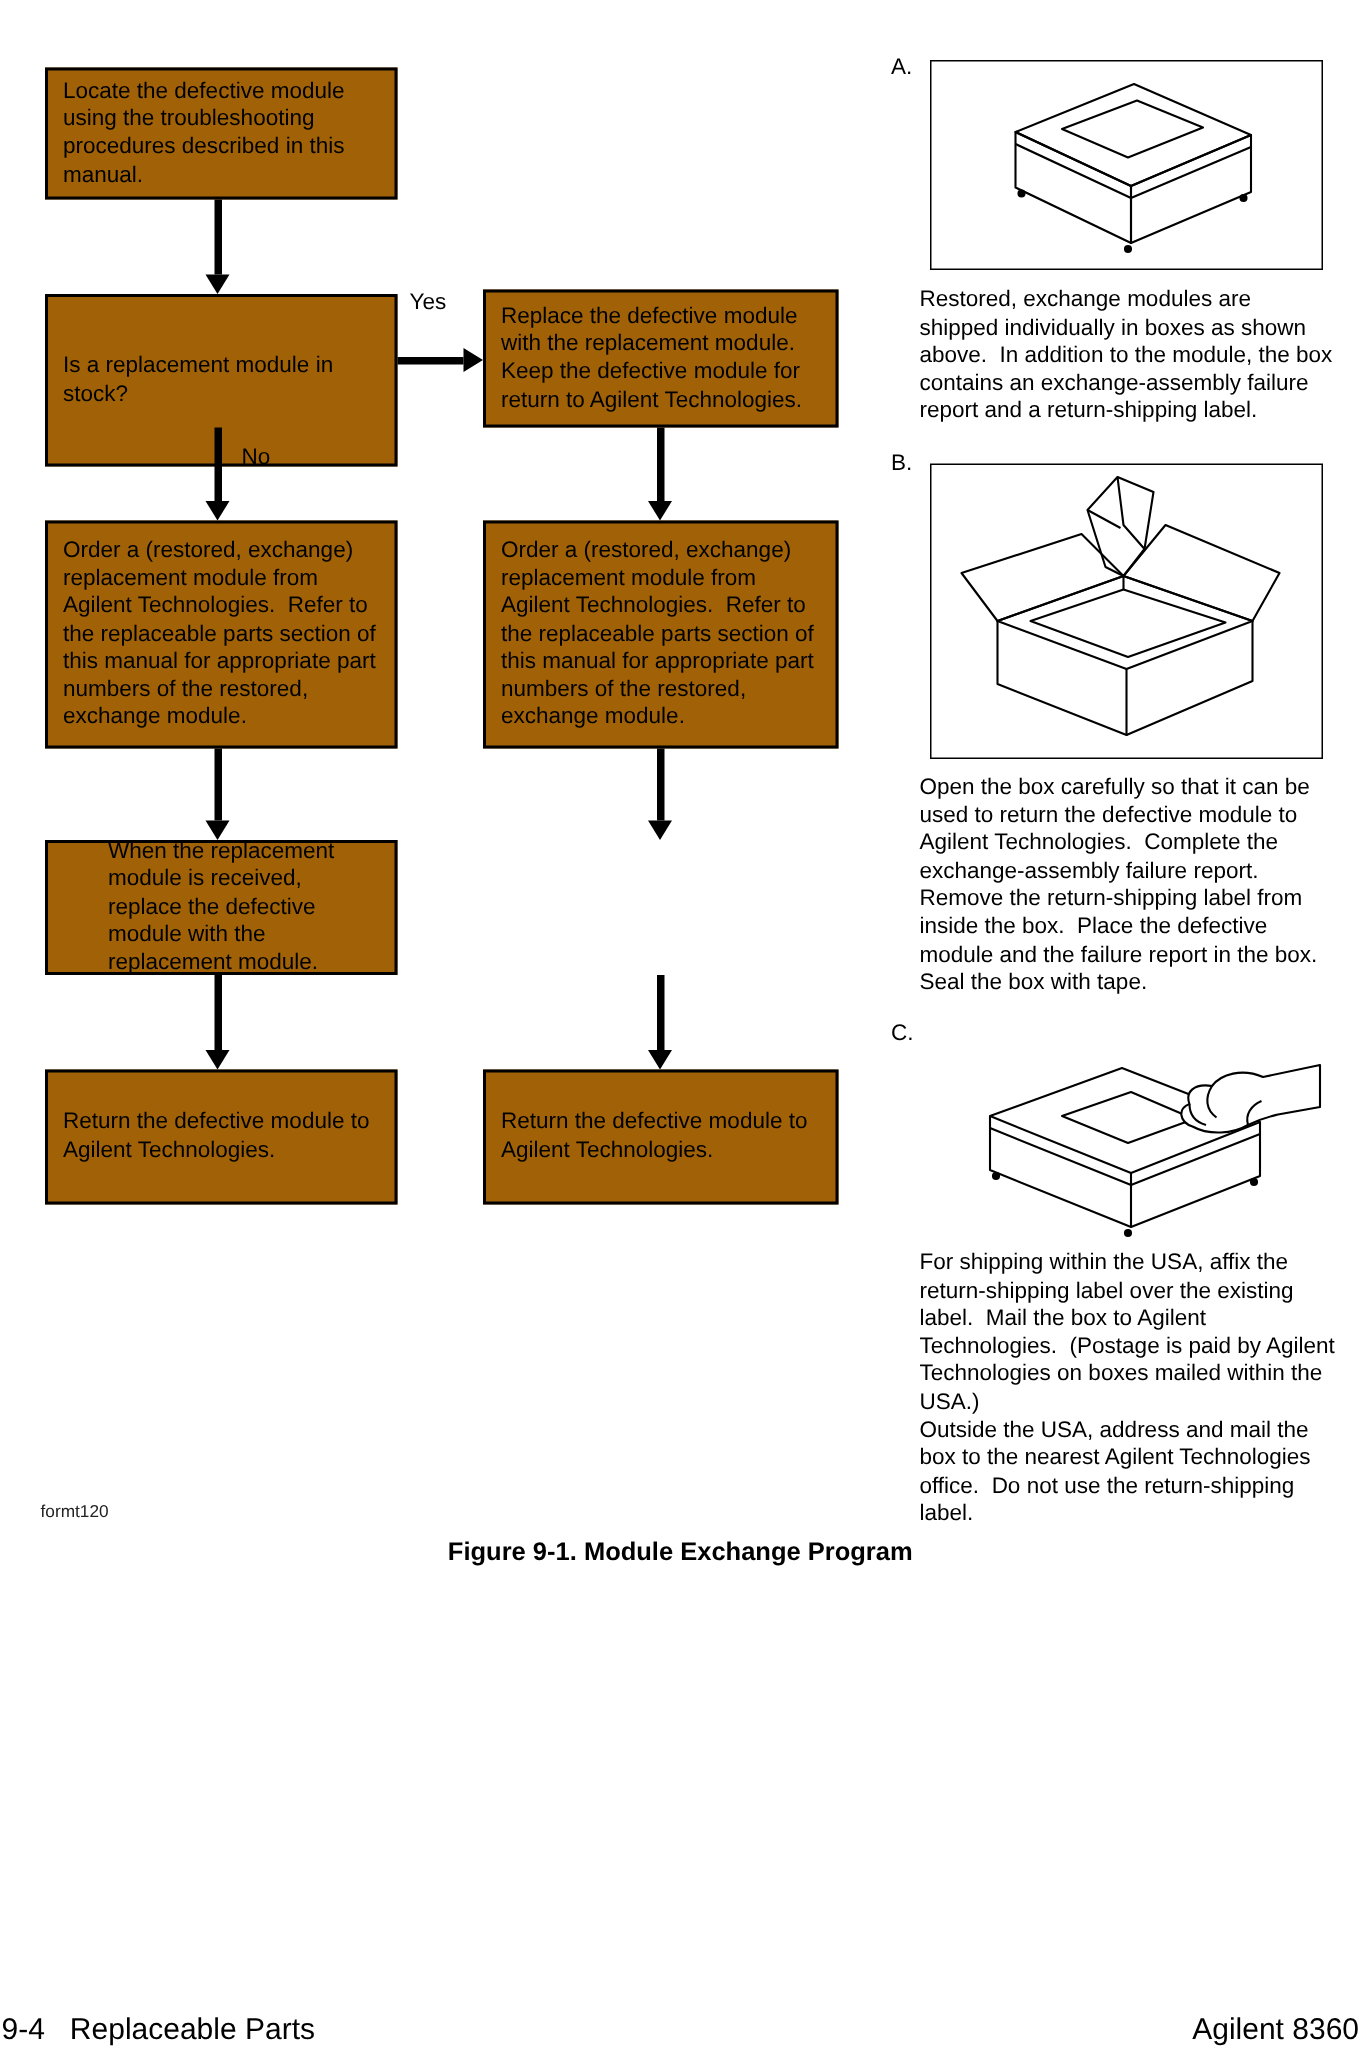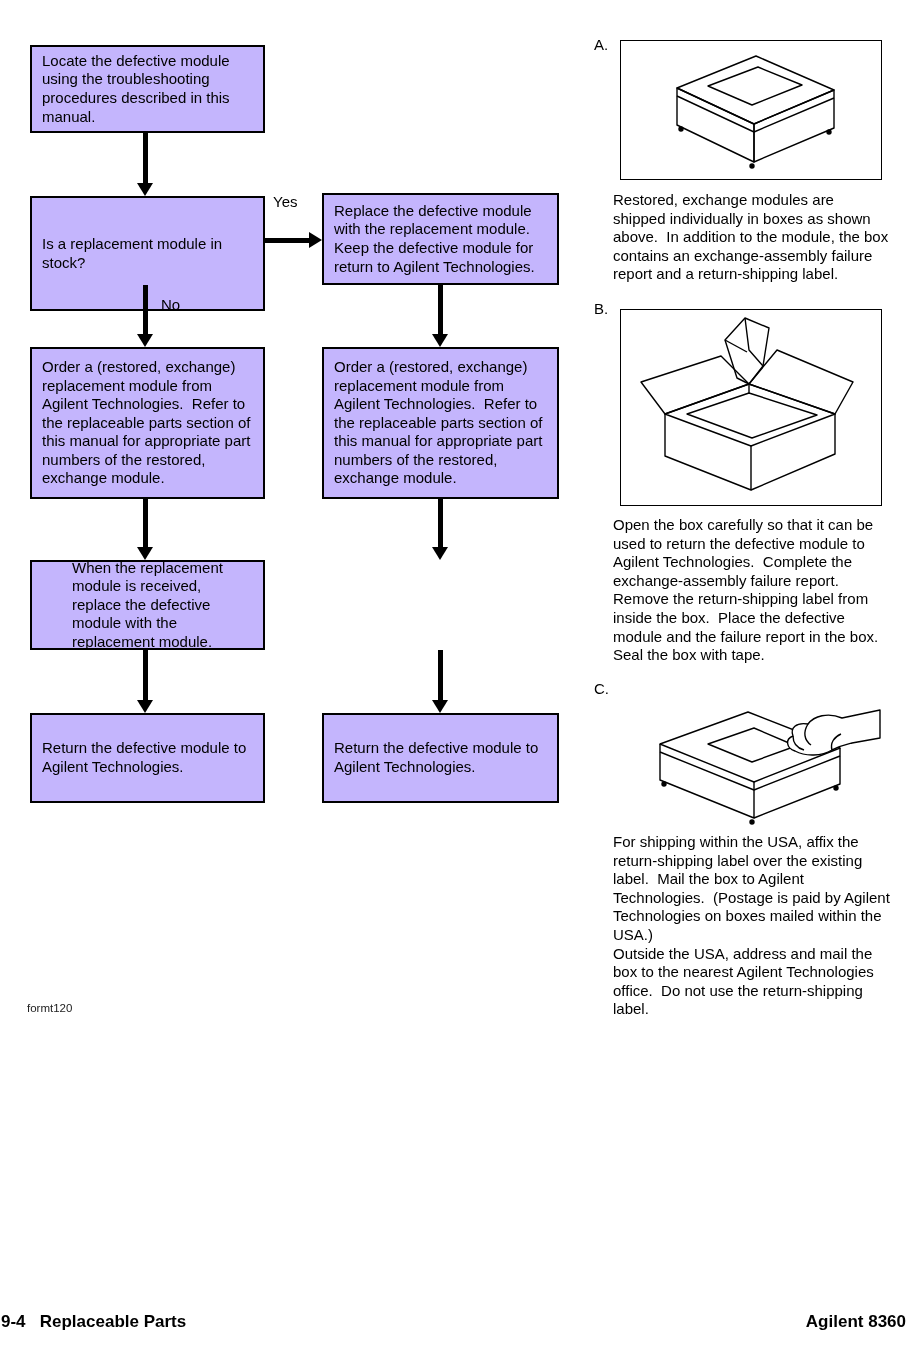--- a/index.html
+++ b/index.html
@@ -3,37 +3,37 @@
 <meta charset="utf-8">
 <style>
   html, body { margin: 0; padding: 0; background: #fff; }
   .page {
     position: relative; width: 907px; height: 1366px; background: #fff;
     font-family: "Liberation Sans", sans-serif; color: #000; overflow: hidden;
   }
   .abs { position: absolute; }
   .intro { left: 23px; top: 1px; width: 884px; font-size: 15px; white-space: nowrap; }
   .fbox {
-    box-sizing: border-box; border: 2px solid #000; background: #c4b5fd;
+    box-sizing: border-box; border: 2px solid #000; background: #a16207;
     display: flex; align-items: center; padding: 4px 10px;
     font-size: 15px; line-height: 1.24; white-space: pre-wrap;
   }
   .varrow { display: flex; flex-direction: column; align-items: center; width: 16px; }
   .varrow .line { width: 5px; flex: 1; background: #000; }
   .varrow .head { width: 0; height: 0; border-left: 8px solid transparent; border-right: 8px solid transparent; border-top: 13px solid #000; }
   .harrow { display: flex; align-items: center; height: 16px; }
   .harrow .line { height: 5px; flex: 1; background: #000; }
   .harrow .head { width: 0; height: 0; border-top: 8px solid transparent; border-bottom: 8px solid transparent; border-left: 13px solid #000; }
   .branch { font-size: 15px; }
   .plabel { font-size: 15px; }
   .pframe { box-sizing: border-box; border: 1.5px solid #000; background: #fff; }
   .pcaption { font-size: 15px; line-height: 1.24; white-space: pre-wrap; }
   .formid { font-size: 11.5px; color: #222; }
   .figcap { left: 0; top: 1025px; width: 907px; text-align: center; font-size: 17px; font-weight: bold; }
-  .footer { top: 1312px; font-size: 17px; font-weight: bold; white-space: pre; }
+  .footer { top: 1342px; font-size: 20px; font-weight: normal; white-space: pre; }
   svg { display: block; }
   svg * { vector-effect: non-scaling-stroke; }
 </style>
 </head>
 <body>
 
 <div class="page">
 
 
   <div class="abs fbox" style="left:30px; top:45px; width:235px; height:88px;">Locate the defective module using the troubleshooting procedures described in this manual.</div>
@@ -141,16 +141,17 @@
       <path d="M262,22 L224,30 C210,24 196,28 190,36 C178,34 172,40 175,48 C167,51 168,60 177,63 C188,69 204,68 214,62 C224,57 230,56 234,55 L262,50 Z" fill="#fff"></path>
       <path d="M190,36 C185,44 186,52 193,57"></path>
       <path d="M175,48 C175,55 179,60 186,62"></path>
       <path d="M214,62 C212,55 216,49 223,46"></path>
     </svg>
   </div>
   <div class="abs pcaption" style="left:613px; top:833px; width:282px;">For shipping within the USA, affix the return-shipping label over the existing label.  Mail the box to Agilent Technologies.  (Postage is paid by Agilent Technologies on boxes mailed within the USA.)
 Outside the USA, address and mail the box to the nearest Agilent Technologies office.  Do not use the return-shipping label.</div>
 
   <div class="abs formid" style="left:27px; top:1002px;">formt120</div>
+  <div class="abs figcap">Figure 9-1. Module Exchange Program</div>
   <div class="abs footer" style="left:1px;">9-4   Replaceable Parts</div>
   <div class="abs footer" style="right:1px;">Agilent 8360</div>
 
 </div>
 
 </body></html>

